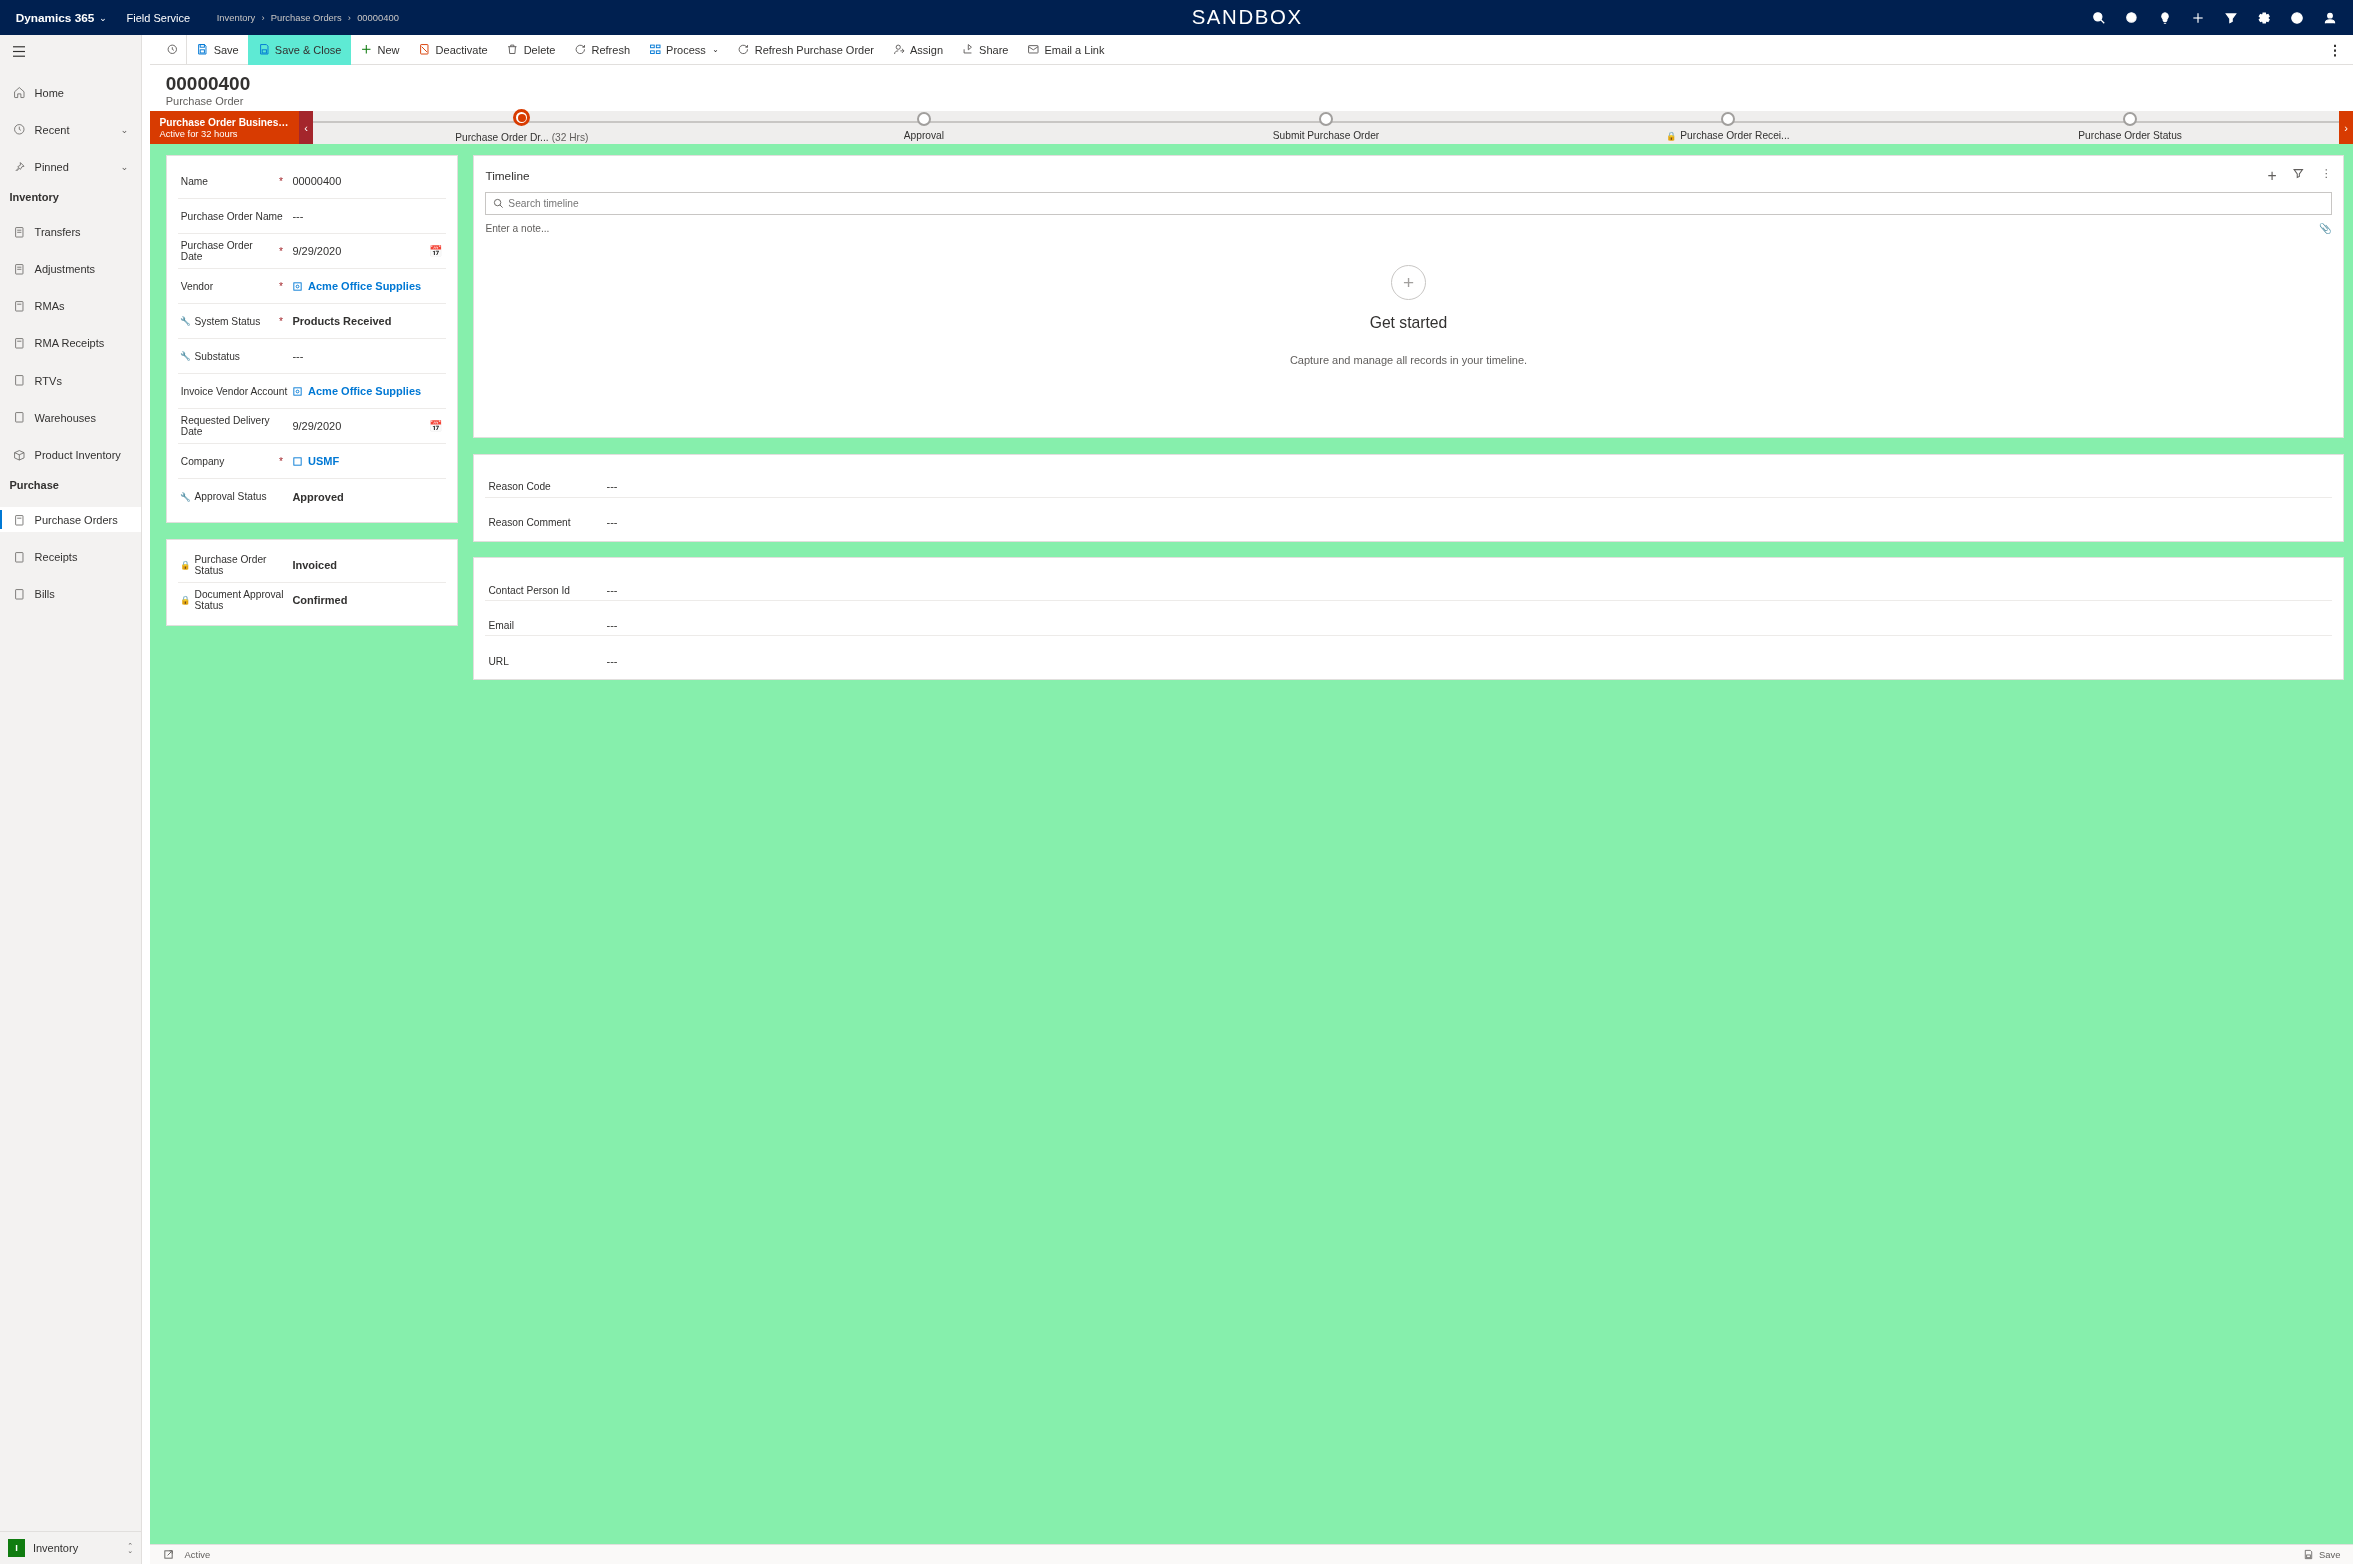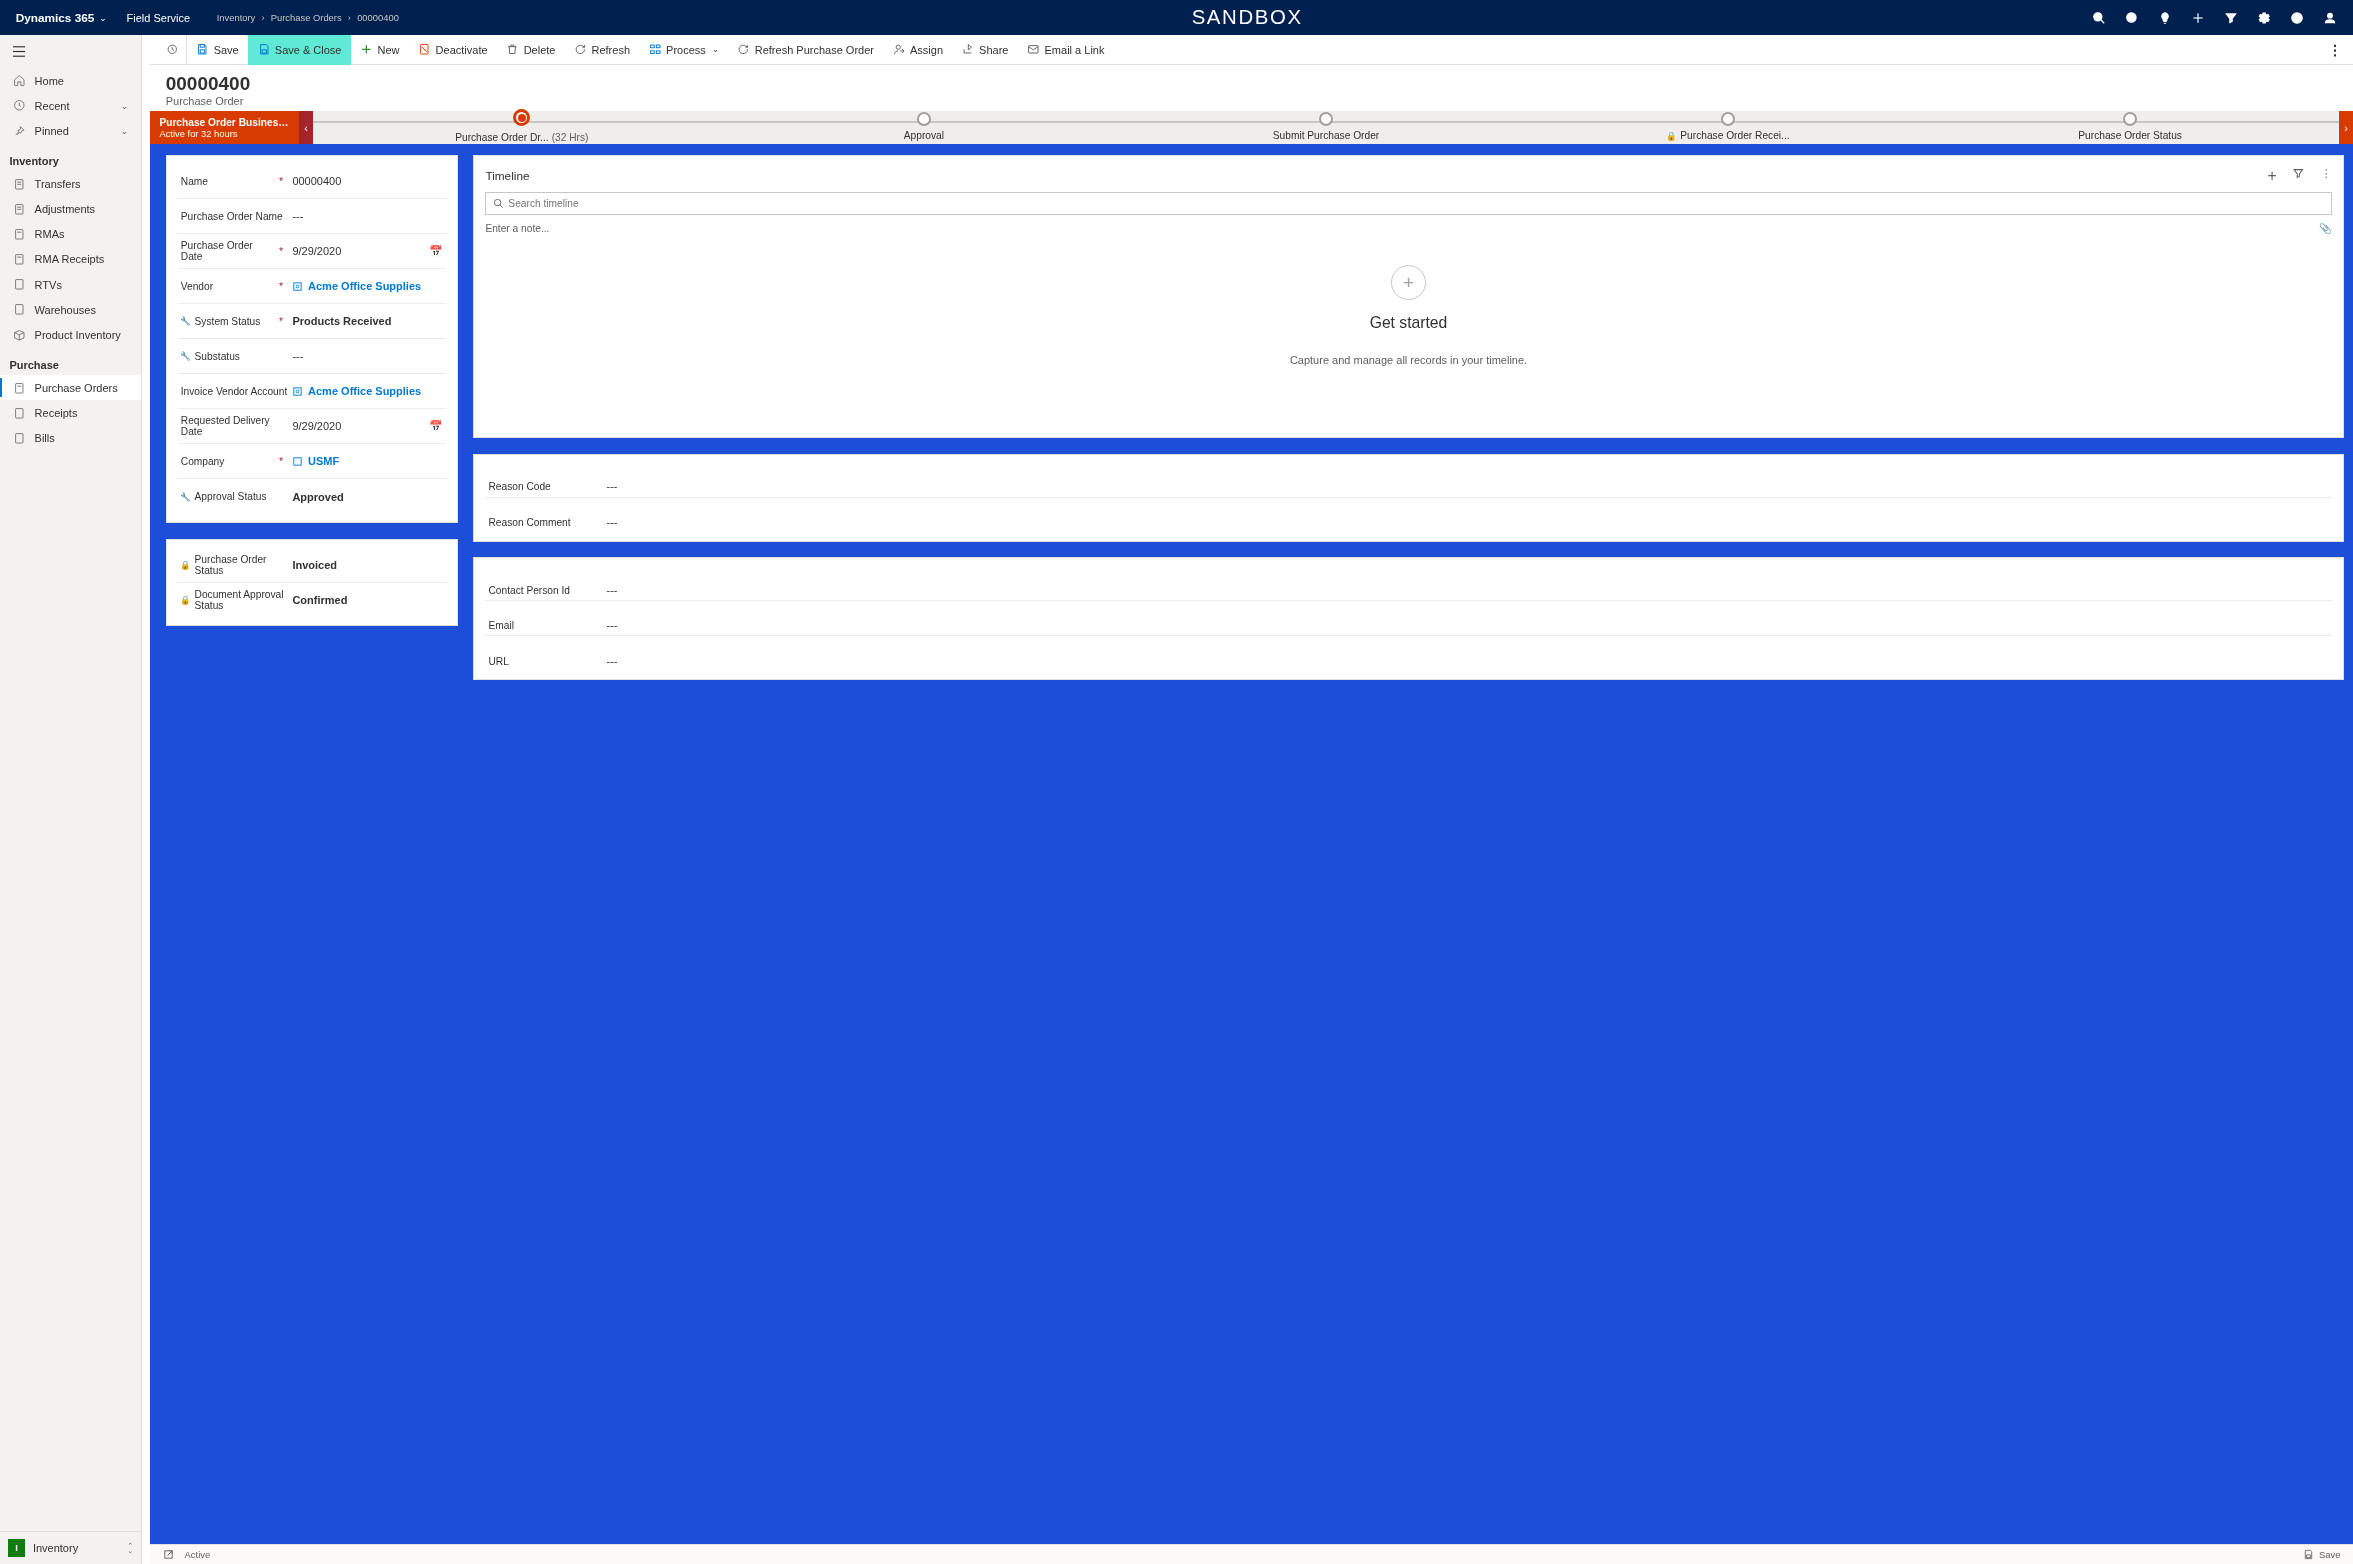--- a/index.html
+++ b/index.html
@@ -18,21 +18,21 @@
   .top-nav .sandbox { flex:1; text-align:center; font-size: 20.4px; font-weight: 300; letter-spacing: 1.6px; color:#fff; }
   .top-nav .right-icons { display:flex; gap:19px; align-items:center; }
   .top-nav .right-icons svg, .top-nav .right-icons .ico { width:14px; height:14px; fill:#fff; stroke:#fff; cursor:pointer;}
 
   
   .layout { display:flex; height: calc(100% - 35px); }
 
   
   .sidebar { width: 142px; background: #f3f2f1; border-right: 0.8px solid #e1dfdd; display:flex; flex-direction:column; }
   .sidebar .hamburger { padding: 11px 12.6px; }
-  .sidebar .nav-item { display:flex; align-items:center; padding: 6.3px 12.6px; gap:9.4px; cursor:pointer; position:relative;}
+  .sidebar .nav-item { display:flex; align-items:center; padding: 6.3px 12.6px; gap:9.4px; cursor:pointer; position:relative;margin-top:12px;}
   .sidebar .nav-item .ico { width:12.6px; height:12.6px; stroke:#605e5c; fill:none; }
   .sidebar .nav-item .label { font-size:11px; color:#323130; }
   .sidebar .nav-item .expand { margin-left:auto; color:#605e5c; font-size:9.4px;}
   .sidebar .section-header { font-size:11px; font-weight:600; padding: 11px 9.4px 4.7px 9.4px; color:#323130; }
   .sidebar .nav-item.selected { background:#fff; }
   .sidebar .nav-item.selected::before { content:""; position:absolute; left:0; top:3.1px; bottom:3.1px; width:2.4px; background:#0078d4; }
   .sidebar .spacer { flex:1; }
   .sidebar .app-switch { height:33px; border-top:0.8px solid #e1dfdd; display:flex; align-items:center; padding:0 7.8px; gap:7.8px; background:#f3f2f1;}
   .sidebar .app-switch .badge { width:17.3px; height:17.3px; background:#107c10; color:#fff; font-weight:600; font-size:9.4px; display:flex; align-items:center; justify-content:center; }
   .sidebar .app-switch .swap { margin-left:auto; display:flex; flex-direction:column; font-size:7px; color:#605e5c; line-height:5.5px;}
@@ -71,21 +71,21 @@
   .stage .stage-time { color:#605e5c; font-size:10.2px; margin-left:3.1px;}
   .stage.locked .lock { font-size:8.6px; margin-right:3.1px;}
 
   
   .tab-row { display:flex; gap:17.3px; padding: 7.8px 15.7px 0 15.7px; border-bottom: none;}
   .tab-row .tab { font-size:11.8px; padding:4.7px 1.6px 7.8px 1.6px; cursor:pointer; position:relative;}
   .tab-row .tab.active { font-weight:600;}
   .tab-row .tab.active::after { content:""; position:absolute; left:0; right:0; bottom:0; height:2.4px; background:#0078d4;}
 
   
-  .form-scroll { flex:1; overflow-y:scroll; padding: 11px 4.7px 11px 15.7px; background:#1d4ed8; }
+  .form-scroll { flex:1; overflow-y:scroll; padding: 11px 4.7px 11px 15.7px; background:#86efac; }
   .form-cols { display:flex; gap:15.7px; }
   .col-left { width: 292px; display:flex; flex-direction:column; gap:15.7px;}
   .col-right { flex:1; display:flex; flex-direction:column; gap:15.7px; padding-right:4.7px;}
 
   .card { border:0.8px solid #e1dfdd; background:#fff; padding: 7.8px 11px;}
   .field-row { display:flex; align-items:center; border-bottom:0.8px solid #edebe9; min-height:35px; padding:4.7px 0;}
   .field-row:last-child { border-bottom:none;}
   .field-label { width:110px; font-size:10.2px; color:#323130; display:flex; align-items:center; gap:3.1px; padding-left:3.1px; flex-shrink:0;}
   .field-label .req { color:#a4262c; margin-left:auto; margin-right:4.7px;}
   .field-value { flex:1; font-size:11px; padding-left:4.7px; display:flex; align-items:center; gap:4.7px;}

